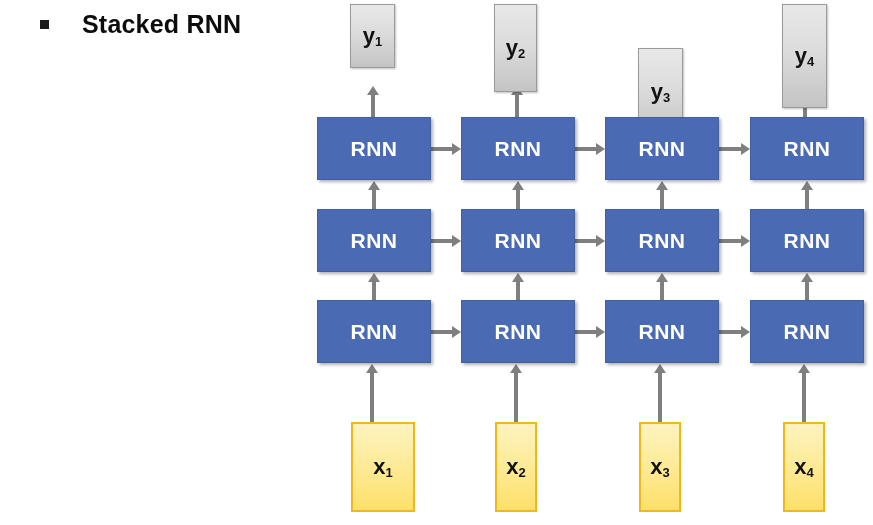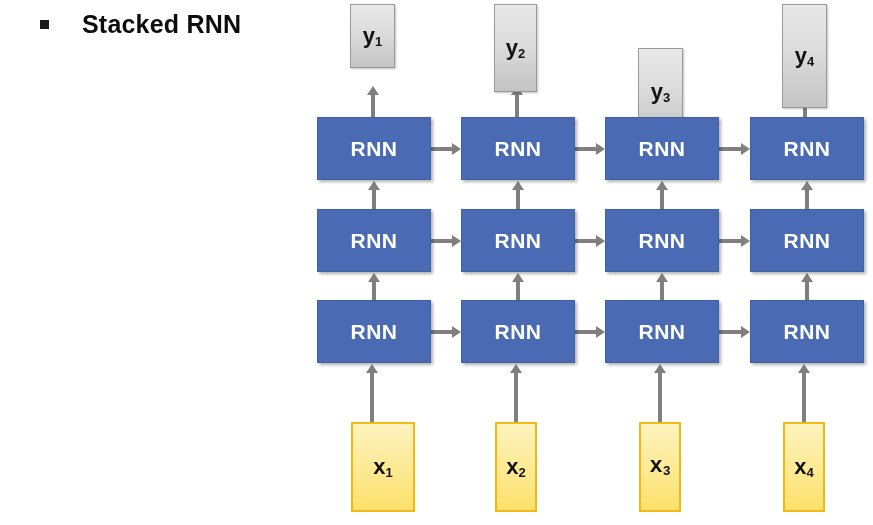--- a/index.html
+++ b/index.html
@@ -298,21 +298,21 @@
       </div>
       <div class="node rnn-box" style="left: 750px; top: 300px; width: 114px; height: 63px;">
         <span>RNN</span>
       </div>
       <div class="node x-box" style="left: 351px; top: 422px; width: 64px; height: 90px;">
         <span class="var-label">x<sub>1</sub></span>
       </div>
       <div class="node x-box" style="left: 495px; top: 422px; width: 42px; height: 90px;">
         <span class="var-label">x<sub>2</sub></span>
       </div>
-      <div class="node x-box" style="left: 639px; top: 422px; width: 42px; height: 90px; font-family: Liberation Mono, monospace;">
+      <div class="node x-box" style="left: 639px; top: 422px; width: 42px; height: 90px;">
         <span class="var-label">x<sub>3</sub></span>
       </div>
       <div class="node x-box" style="left: 783px; top: 422px; width: 42px; height: 90px;">
         <span class="var-label">x<sub>4</sub></span>
       </div>
     </div>
 
 </div>
 
 </body></html>

